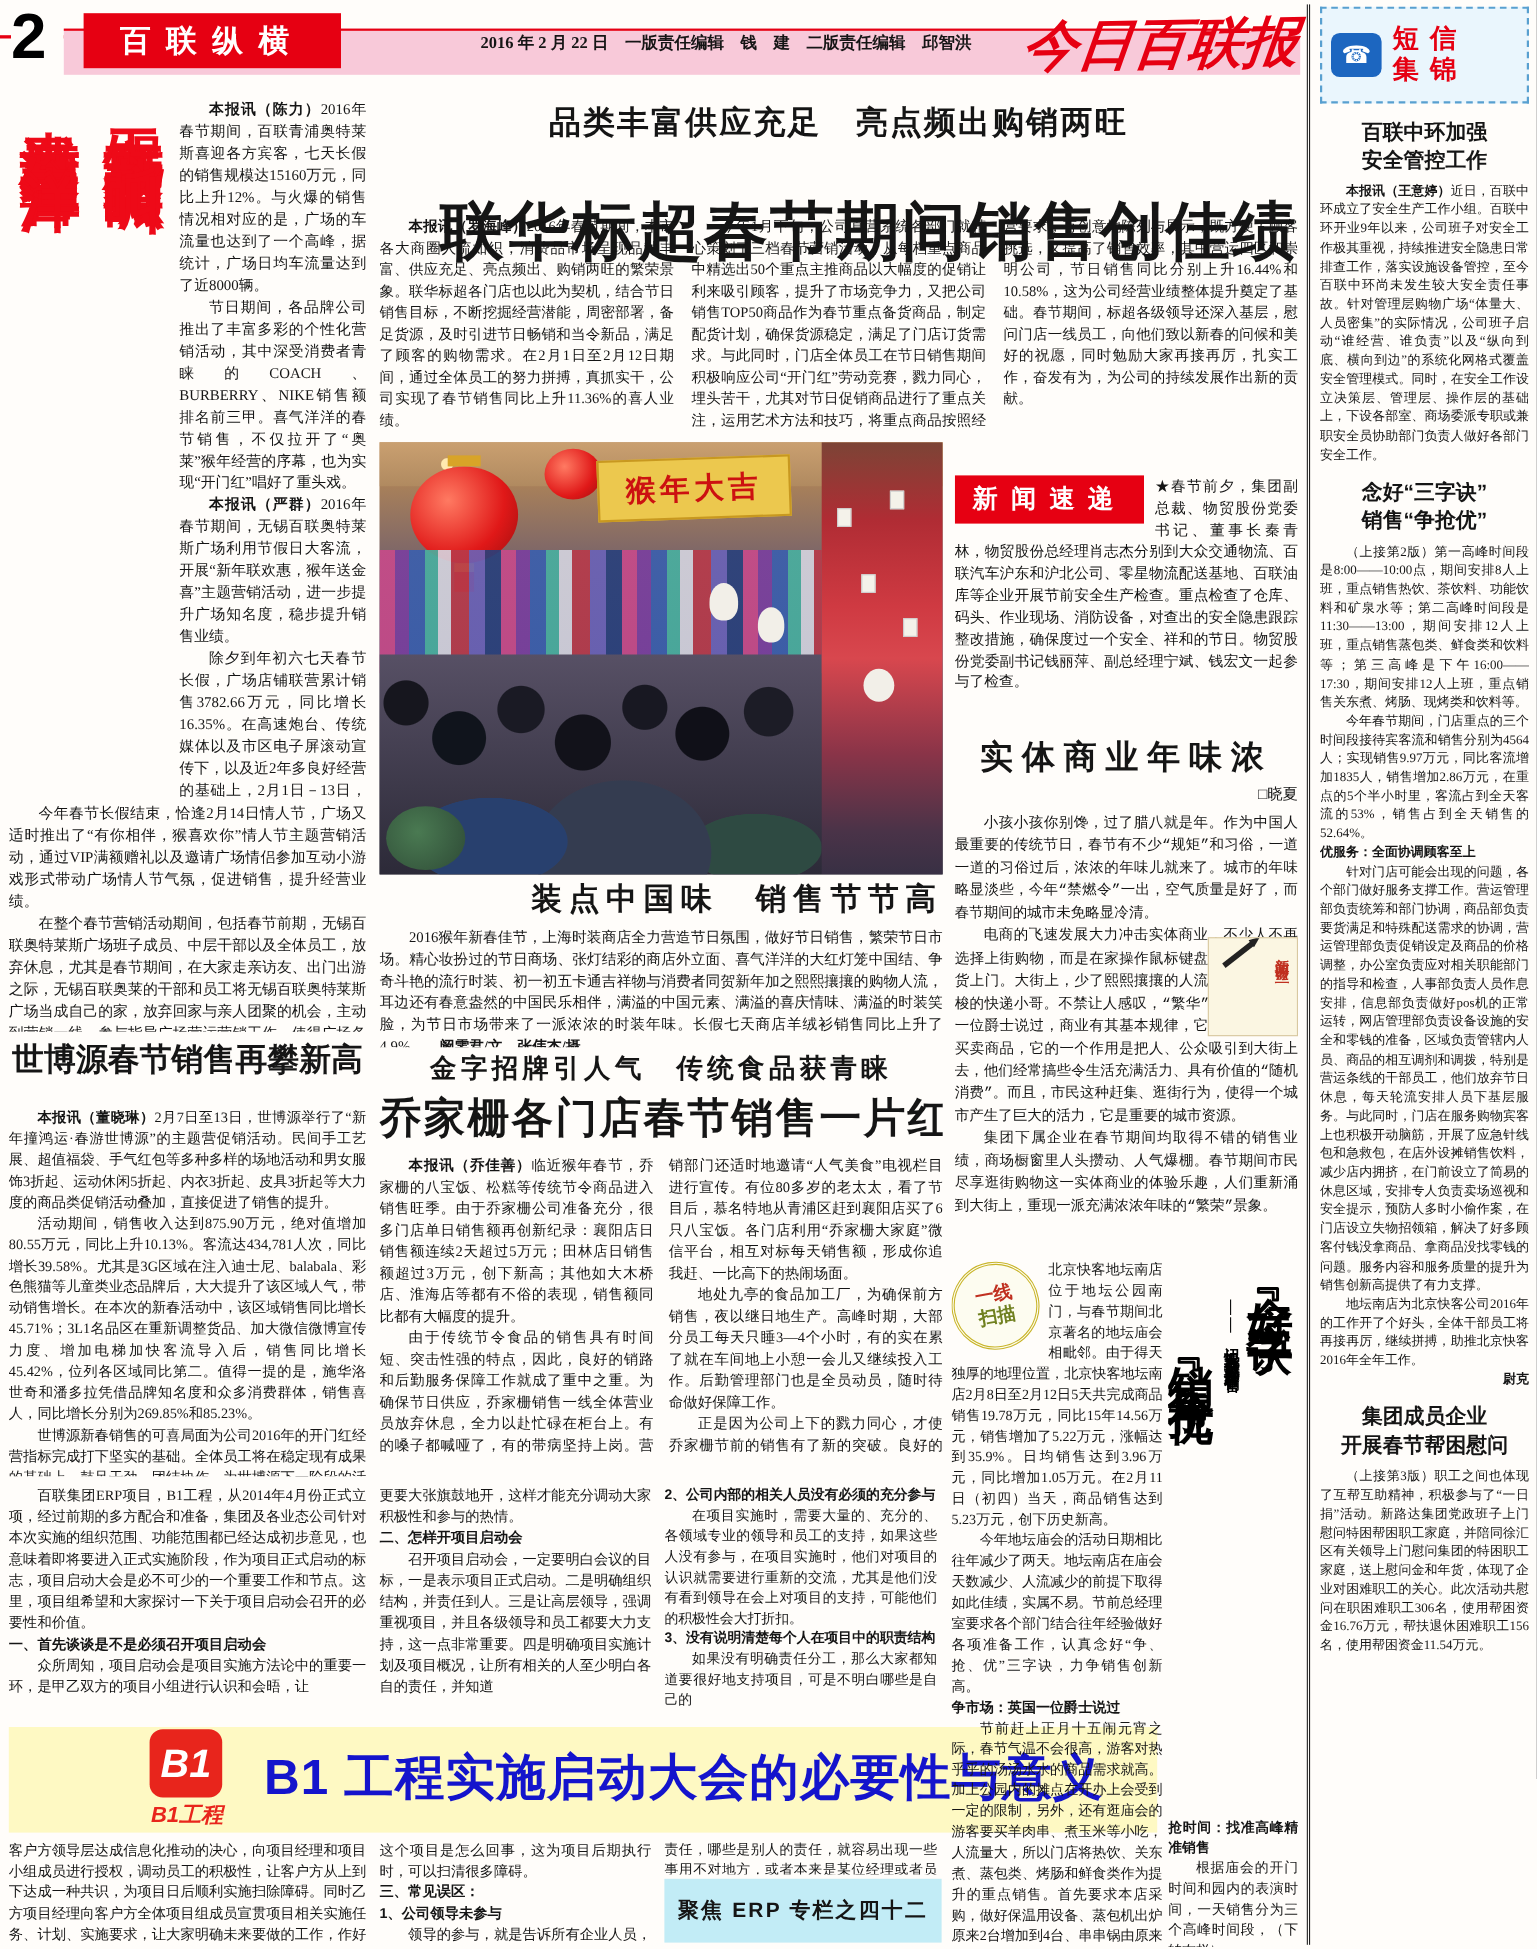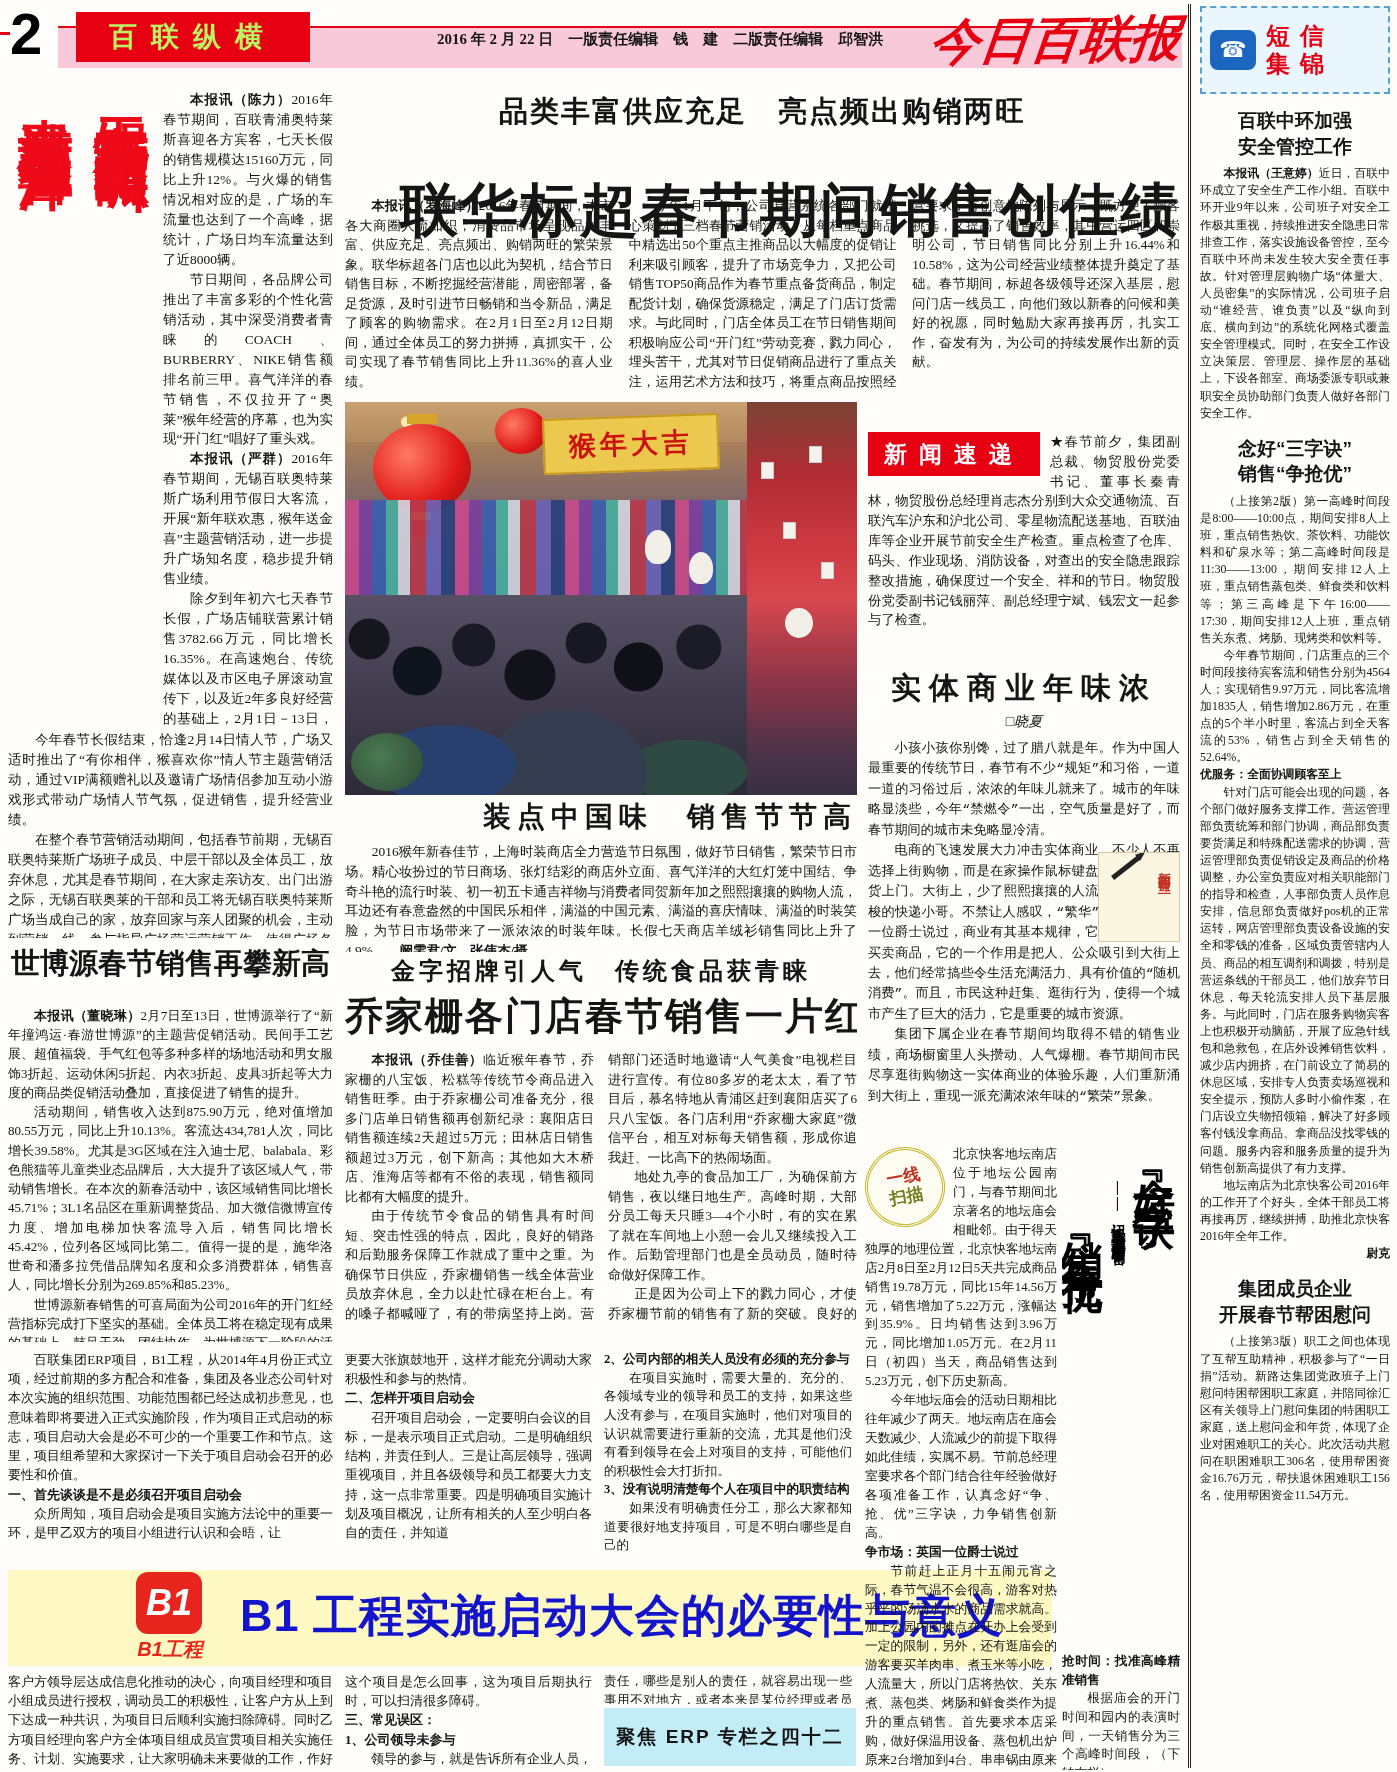--- a/index.html
+++ b/index.html
@@ -2,27 +2,27 @@
 <html><head>
 <meta charset="utf-8">
 <style>
   html,body{margin:0;padding:0;background:#9a9a9a;}
   .page{position:relative;width:1397px;height:1772px;background:#fffdfa;overflow:hidden;
         font-family:"Liberation Serif",serif;color:#151515;}
   .abs{position:absolute;}
   .txt{text-align:justify;overflow:hidden;line-height:1.48;}
   .txt p{margin:0;text-indent:2em;}
   .txt p.noind{text-indent:0;}
-  .txt p.sub{text-indent:0;font-weight:bold;font-family:Liberation Serif, serif;}
+  .txt p.sub{text-indent:0;font-weight:bold;font-family:Liberation Sans, sans-serif;}
   .lead{font-weight:bold;}
   
   .pagenum{left:10px;top:0px;font:900 58px "Liberation Sans",sans-serif;color:#000;}
   .hrule{height:3px;background:#e60012;top:32px;}
   .pinkband{left:58px;top:26px;width:1124px;height:40px;background:#f8c9d9;border-top:2px solid #e60012;}
-  .sectionbox{left:76px;top:12px;width:234px;height:50px;background:#e60012;color:#bef264;
+  .sectionbox{left:76px;top:12px;width:234px;height:50px;background:#e60012;color:#ffffff;
     font:900 28px "Liberation Sans",sans-serif;letter-spacing:14px;line-height:50px;text-align:center;}
   .dateline{left:380px;top:30px;width:560px;height:36px;line-height:36px;font:bold 15px "Liberation Serif",serif;text-align:center;}
   .masthead{left:925px;top:-4px;width:260px;height:90px;font:900 50px "DejaVu Serif",serif;
     font-style:italic;color:#e60012;transform:skewX(-7deg) rotate(-1deg);line-height:88px;text-align:center;}
   
   .sbrule{left:1188px;top:4px;height:1764px;width:0;border-left:3px double #222;}
   .sidebar{left:1200px;top:6px;width:190px;height:1762px;overflow:hidden;}
   .smsbox{border:2px dashed #58a0d0;background:#eaf6fd;height:76px;display:flex;align-items:center;gap:10px;padding:4px 8px;}
   .smsicon{width:46px;height:40px;background:#1c66c0;border-radius:8px;color:#fff;font-size:22px;
     display:flex;align-items:center;justify-content:center;flex:0 0 auto;}
@@ -80,21 +80,21 @@
   .redstrip{position:absolute;right:0;top:0;width:110px;height:100%;
     background:linear-gradient(180deg,#7c4436 0%,#b02c34 18%,#cf3a42 38%,#d8474e 50%,#8a3448 72%,#4a3348 90%,#383044 100%);}
   .redstrip .tag{position:absolute;width:11px;height:15px;background:#f4f2ea;border:1px solid #ccc;}
   .redstrip .mhead{position:absolute;left:38px;top:206px;width:28px;height:30px;background:#f2efe8;border-radius:50%;}
   
   .sudi{left:868px;top:432px;width:312px;height:230px;font-size:13.4px;}
   .sudilabel{float:left;width:172px;height:44px;background:#e60012;color:#fff;margin:0 10px 6px 0;
     font:bold 23px "DejaVu Serif",serif;letter-spacing:12px;text-align:center;line-height:44px;}
   
   .shiti-t{font:600 30px "DejaVu Serif",serif;letter-spacing:8px;text-align:center;margin:0;}
-  .shiti-a{text-align:center;font-size:14px;margin:4px 0 8px 0;font-style:italic;}
+  .shiti-a{text-align:right;font-size:14px;margin:4px 0 8px 0;}
   .stamp{left:1098px;top:852px;width:80px;height:88px;background:#fbf6e2;border:1px solid #d8c8a0;overflow:hidden;}
   .stamp .pen{position:absolute;left:10px;top:12px;width:34px;height:5px;background:#222;transform:rotate(-38deg);}
   .stamp .pen::after{content:"";position:absolute;right:-8px;top:-2px;border-left:10px solid #222;
     border-top:4px solid transparent;border-bottom:4px solid transparent;}
   .stamp .vtxt{position:absolute;right:6px;top:8px;writing-mode:vertical-rl;color:#c03020;
     font:bold 13px "DejaVu Serif",serif;letter-spacing:3px;}
   
   .cap-t{font:900 28px "Liberation Sans",sans-serif;text-align:right;letter-spacing:6px;margin:0 0 6px 0;}
   .qjs-k{font:900 24px "Liberation Serif",serif;text-align:center;letter-spacing:4px;margin:0;}
   .qjs-h{font:900 38px "Liberation Sans",sans-serif;text-align:center;letter-spacing:2px;margin:4px 0 8px 0;white-space:nowrap;}

